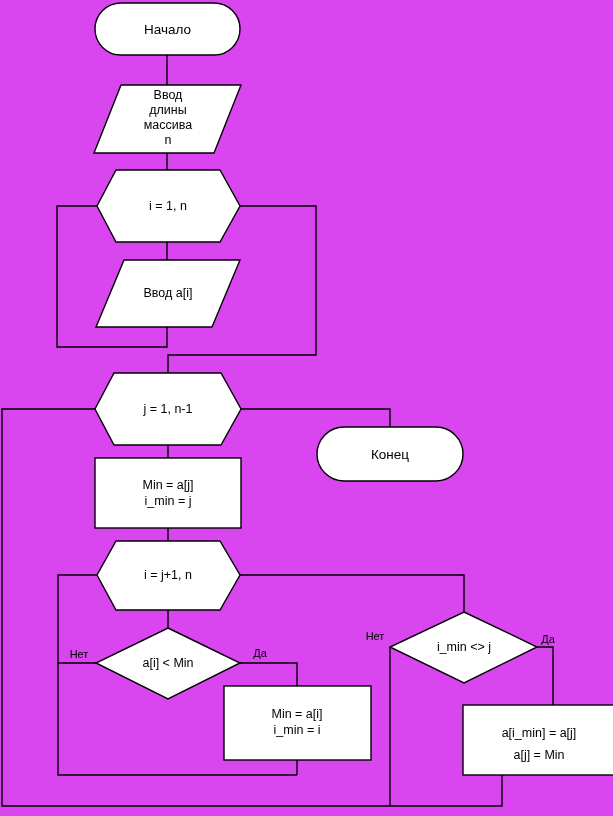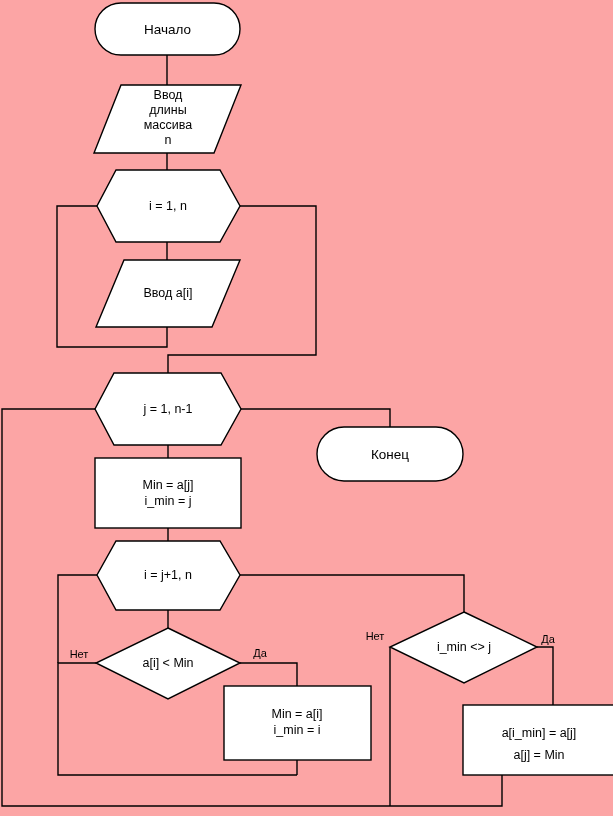--- a/index.html
+++ b/index.html
@@ -4,21 +4,21 @@
 <style>
   html, body {
     margin: 0;
     padding: 0;
     background: #FF00FF;
   }
   #canvas-root {
     position: relative;
     width: 613px;
     height: 816px;
-    background: #fca5a5;
+    background: #d946ef;
     overflow: hidden;
   }
   svg#flowchart {
     display: block;
     width: 613px;
     height: 816px;
   }
   .shape {
     fill: #FFFFFF;
     stroke: #000000;

